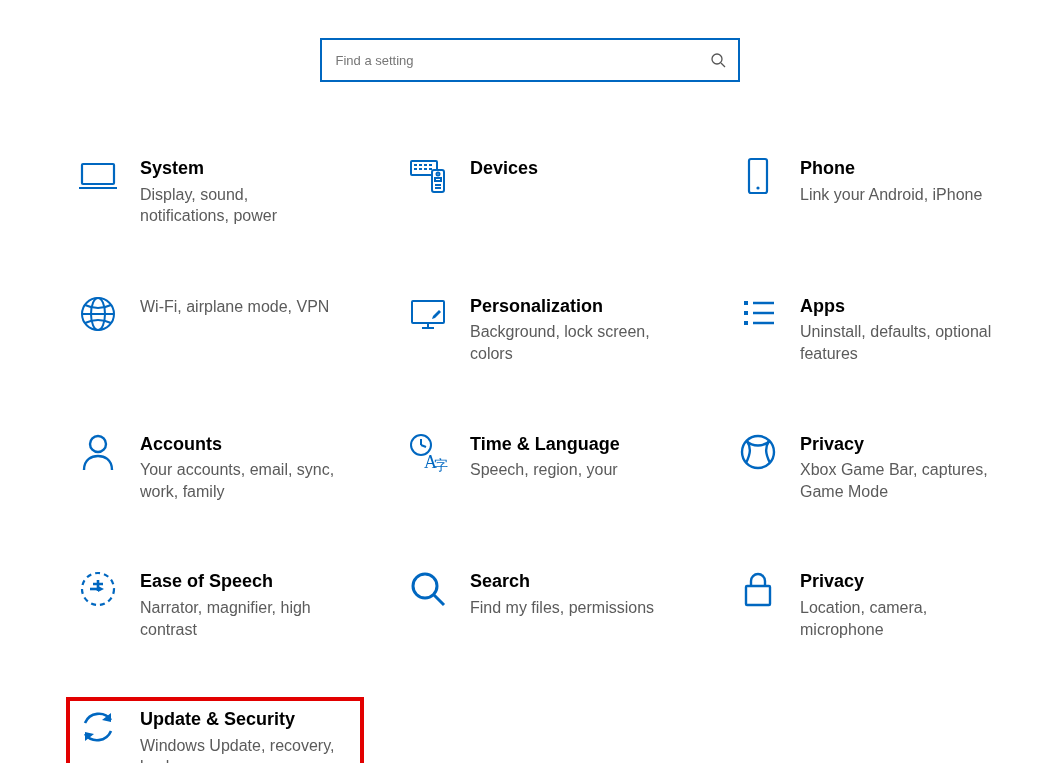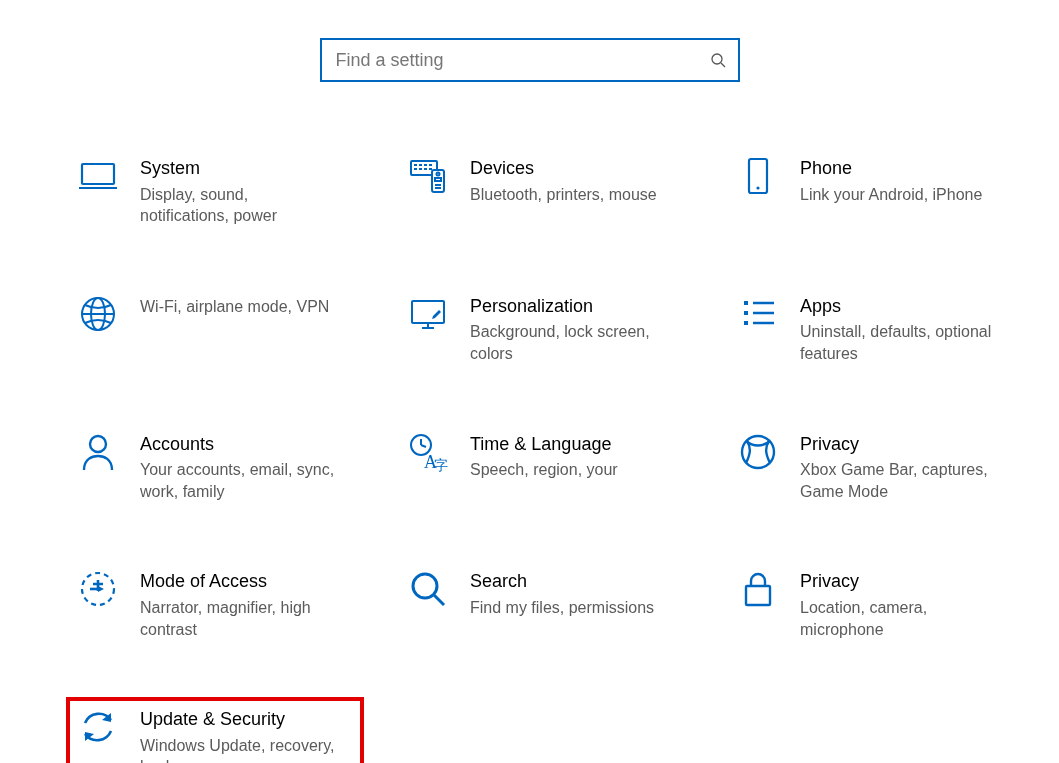--- a/index.html
+++ b/index.html
@@ -30,21 +30,21 @@
     height: 100%;
     border: 2px solid #0067c0;
     display: flex;
     align-items: center;
     padding: 0 12px;
   }
   .search-input {
     flex: 1;
     border: none;
     outline: none;
-    font-size: 18px;
+    font-size: 13px;
     color: #333;
     background: transparent;
   }
   .search-input::placeholder { color: #767676; }
   .search-icon {
     width: 16px; height: 16px;
     color: #555;
   }
   .grid {
     position: absolute;
@@ -73,21 +73,21 @@
     flex-shrink: 0;
     display: flex;
     align-items: center;
     justify-content: center;
     color: #0067c0;
   }
   .tile-icon svg { display: block; }
   .tile-text { flex: 1; padding-top: 2px; }
   .tile-title {
     font-size: 18px;
-    font-weight: 400;
+    font-weight: 700;
     color: #000;
     margin-bottom: 4px;
     line-height: 1.2;
   }
   .tile-desc {
     font-size: 16px;
     color: #5b5b5b;
     line-height: 1.35;
     max-width: 200px;
   }
@@ -138,21 +138,20 @@
             <line x1="21" y1="13" x2="24" y2="13"></line>
           <rect x="24" y="14" width="12" height="22" rx="2" fill="#fff"></rect>
           <circle cx="30" cy="18" r="1.5"></circle>
           <rect x="27" y="22" width="6" height="3"></rect>
           <line x1="27" y1="29" x2="33" y2="29"></line>
           <line x1="27" y1="32" x2="33" y2="32"></line>
         </svg>
       </div>
       <div class="tile-text">
         <div class="tile-title">Devices</div>
-        <div class="tile-desc">Bluetooth, printers, mouse</div>
       </div>
     </div>
 
     <div class="tile">
       <div class="tile-icon">
         <svg viewBox="0 0 40 40" width="40" height="40" fill="none" stroke="currentColor" stroke-width="2.2">
           <rect x="11" y="3" width="18" height="34" rx="2"></rect>
           <circle cx="20" cy="32" r="1.6" fill="currentColor" stroke="none"></circle>
         </svg>
       </div>
@@ -256,21 +255,21 @@
     <div class="tile">
       <div class="tile-icon">
         <svg viewBox="0 0 40 40" width="40" height="40" fill="none" stroke="currentColor" stroke-width="2.2">
           <circle cx="20" cy="20" r="16" stroke-dasharray="5 4"></circle>
           <path d="M20 11 L20 22 M15 15 L25 15" stroke-width="2.6"></path>
           <path d="M12 20 L20 20" stroke-width="2.6"></path>
           <polygon points="20,17 26,20 20,23" fill="currentColor" stroke="none"></polygon>
         </svg>
       </div>
       <div class="tile-text">
-        <div class="tile-title">Mode of Access</div>
+        <div class="tile-title">Ease of Speech</div>
         <div class="tile-desc">Narrator, magnifier, high contrast</div>
       </div>
     </div>
 
     <div class="tile">
       <div class="tile-icon">
         <svg viewBox="0 0 40 40" width="40" height="40" fill="none" stroke="currentColor" stroke-width="3">
           <circle cx="17" cy="17" r="12"></circle>
           <line x1="26" y1="26" x2="36" y2="36"></line>
         </svg>

